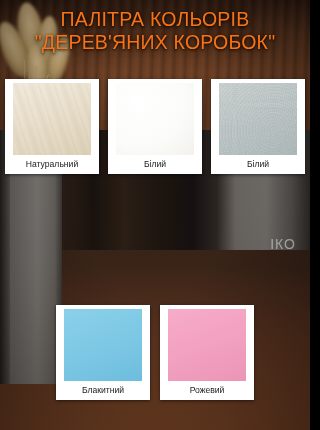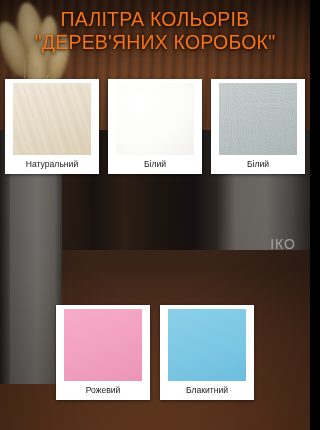--- a/index.html
+++ b/index.html
@@ -252,22 +252,22 @@
     </div>
     <div class="card">
       <div class="swatch tex-grey"></div>
       <div class="card-label">Білий</div>
     </div>
   </div>
 
 
   <div class="row row-3">
     <div class="card">
+      <div class="swatch tex-blue"></div>
+      <div class="card-label">Блакитний</div>
+    </div>
+    <div class="card">
       <div class="swatch tex-pink"></div>
       <div class="card-label">Рожевий</div>
     </div>
-    <div class="card">
-      <div class="swatch tex-blue"></div>
-      <div class="card-label">Блакитний</div>
-    </div>
   </div>
 
 </div>
 
 </body></html>

